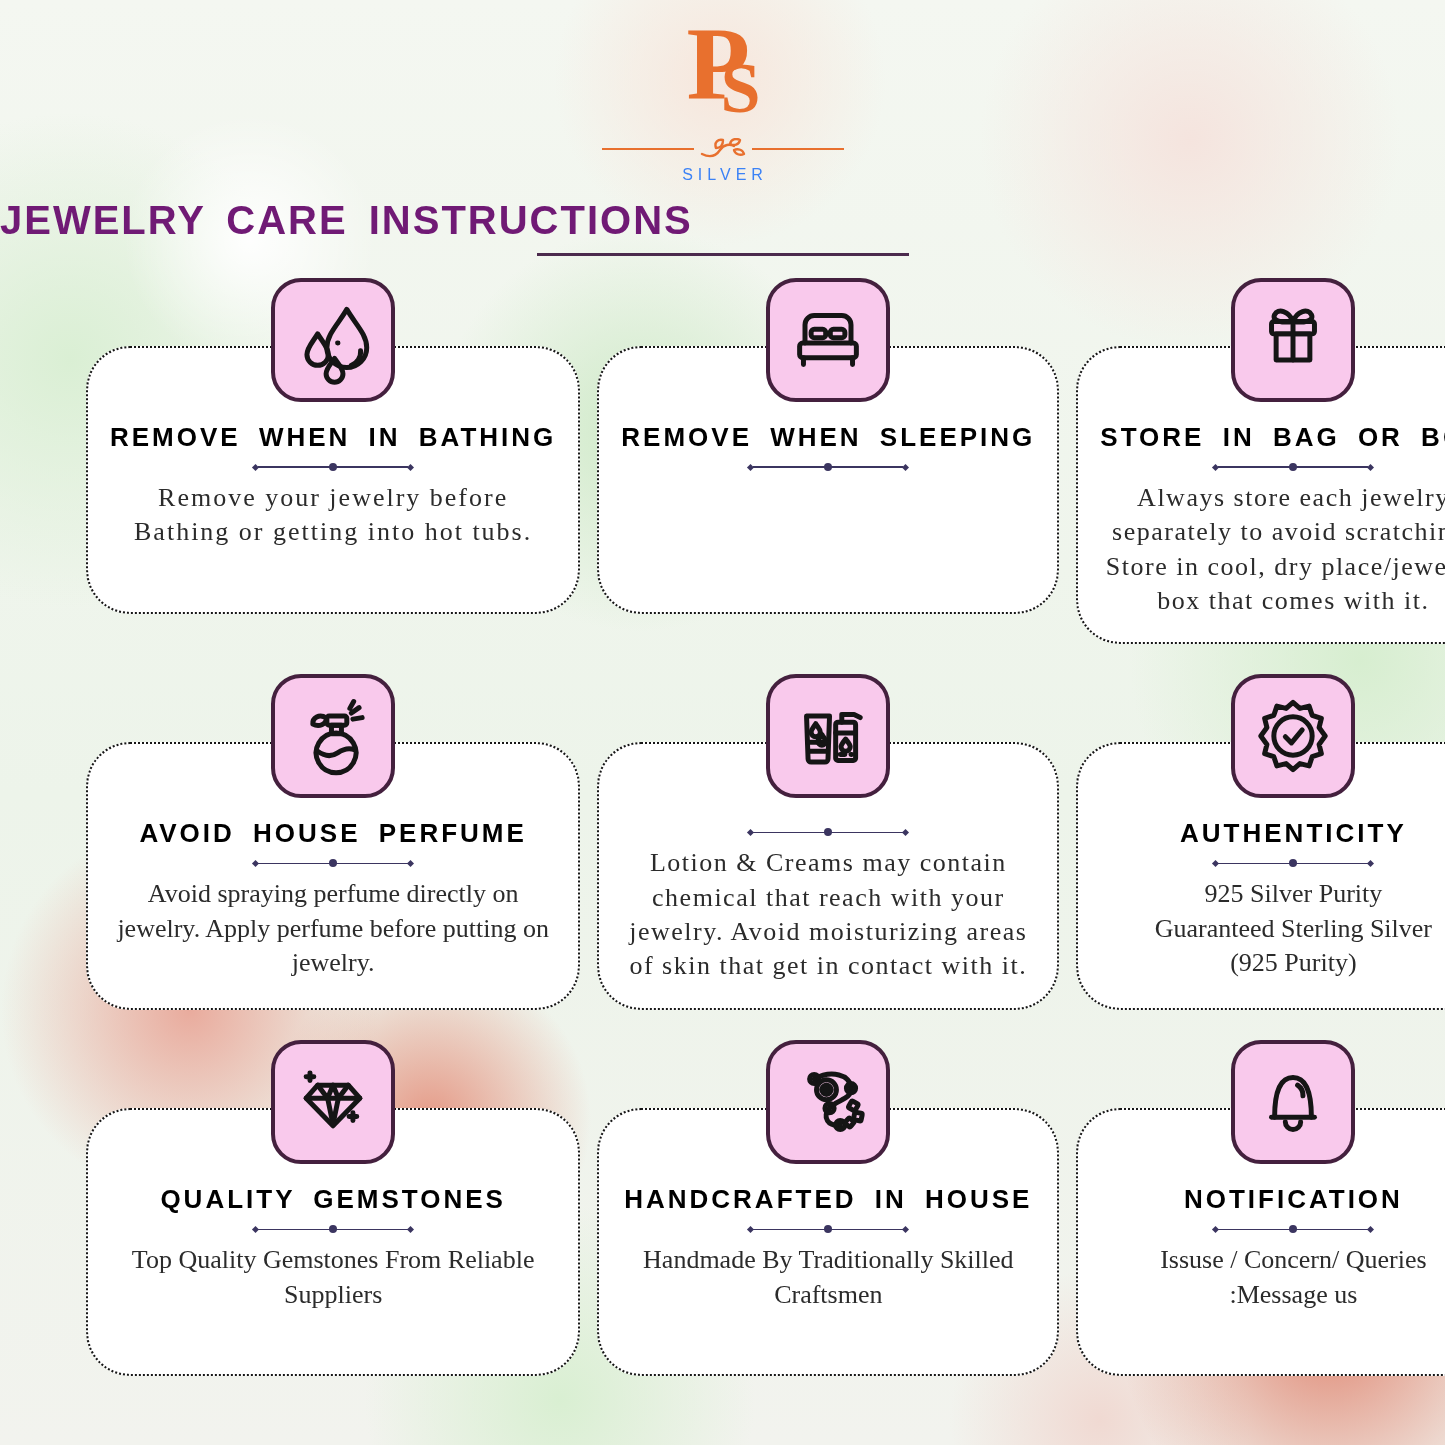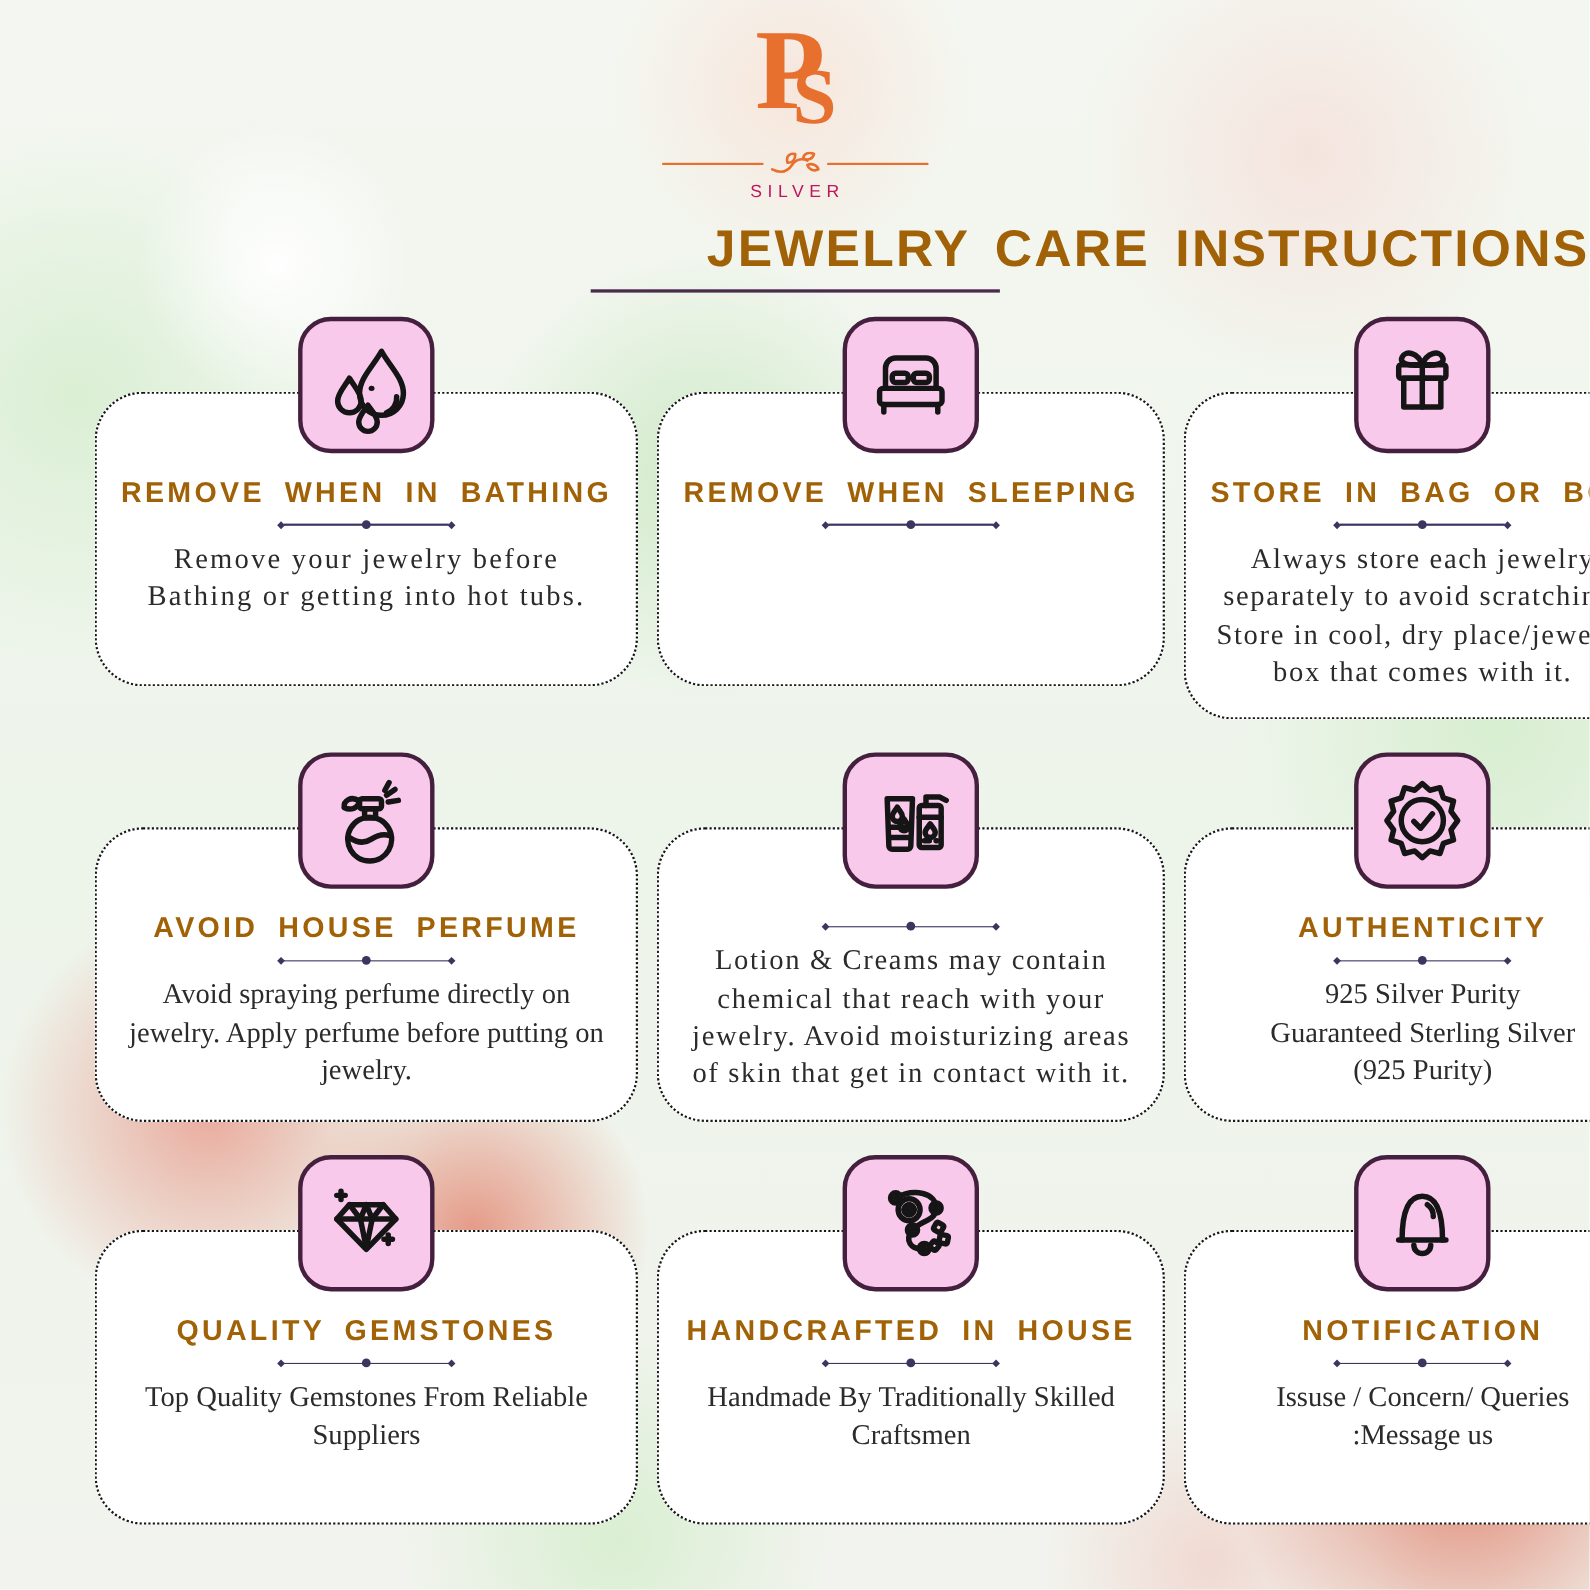--- a/index.html
+++ b/index.html
@@ -23,26 +23,26 @@
   .canvas{width:1445px;height:1445px;position:relative;}
 
   
   .logo{padding-top:26px;text-align:center;}
   .monogram{position:relative;height:104px;width:120px;margin:0 auto;color:#e8702e;}
   .mono-p{position:absolute;left:24px;top:-14px;font-family:"Liberation Serif",serif;font-weight:700;font-size:104px;line-height:1;}
   .mono-s{position:absolute;left:58px;top:26px;font-family:"Liberation Serif",serif;font-weight:700;font-size:72px;line-height:1;}
   .brand{font-size:31px;letter-spacing:17px;color:#141414;margin-top:4px;text-indent:17px;}
   .leaf-divider{display:flex;align-items:center;justify-content:center;gap:6px;margin-top:8px;}
   .leaf-divider .ln{width:92px;height:2px;background:#e8702e;}
-  .sub-brand{font-size:16px;letter-spacing:5px;color:#be185d;margin-top:6px;text-indent:5px;}
+  .sub-brand{font-size:16px;letter-spacing:5px;color:#3b82f6;margin-top:6px;text-indent:5px;}
 
   
   .page-title{
-    text-align:right;margin-top:14px;font-size:47px;font-weight:800;
-    letter-spacing:2px;word-spacing:8px;color:#a16207;
+    text-align:left;margin-top:14px;font-size:40px;font-weight:800;
+    letter-spacing:2px;word-spacing:8px;color:#701a75;
   }
   .title-underline{width:372px;height:3px;background:#4b2a4d;margin:10px auto 0;}
 
   
   .grid{
     margin-top:22px;padding:0 86px;
     display:grid;grid-template-columns:repeat(3,1fr);
     column-gap:17px;row-gap:30px;
   }
   .cell{display:flex;flex-direction:column;align-items:center;}
@@ -53,21 +53,21 @@
     position:relative;z-index:2;margin-bottom:-56px;
   }
   .tile svg{width:92px;height:92px;}
   .card{
     box-sizing:border-box;width:100%;min-height:268px;
     background:#ffffff;border:2.5px dotted #161616;border-radius:44px;
     padding:74px 22px 24px;text-align:center;
   }
   .card h2{
     margin:0;font-size:26px;font-weight:800;letter-spacing:3px;word-spacing:8px;
-    color:#a16207;white-space:nowrap;
+    color:#000000;white-space:nowrap;
   }
   .divider{display:flex;align-items:center;justify-content:center;margin:10px auto 10px;}
   .divider .dln{width:72px;height:1.5px;background:#3b3560;}
   .divider .dend{width:5px;height:5px;background:#3b3560;transform:rotate(45deg);}
   .divider .dmid{width:8px;height:8px;border-radius:50%;background:#3b3560;margin:0 -1px;}
   .card p{
     margin:5px 0 0;font-family:"Liberation Serif","DejaVu Serif",serif;
     font-size:26px;line-height:1.32;color:#2b2b2b;white-space:pre-line;
   }
   .t-lg{font-size:31px;letter-spacing:2px;}

